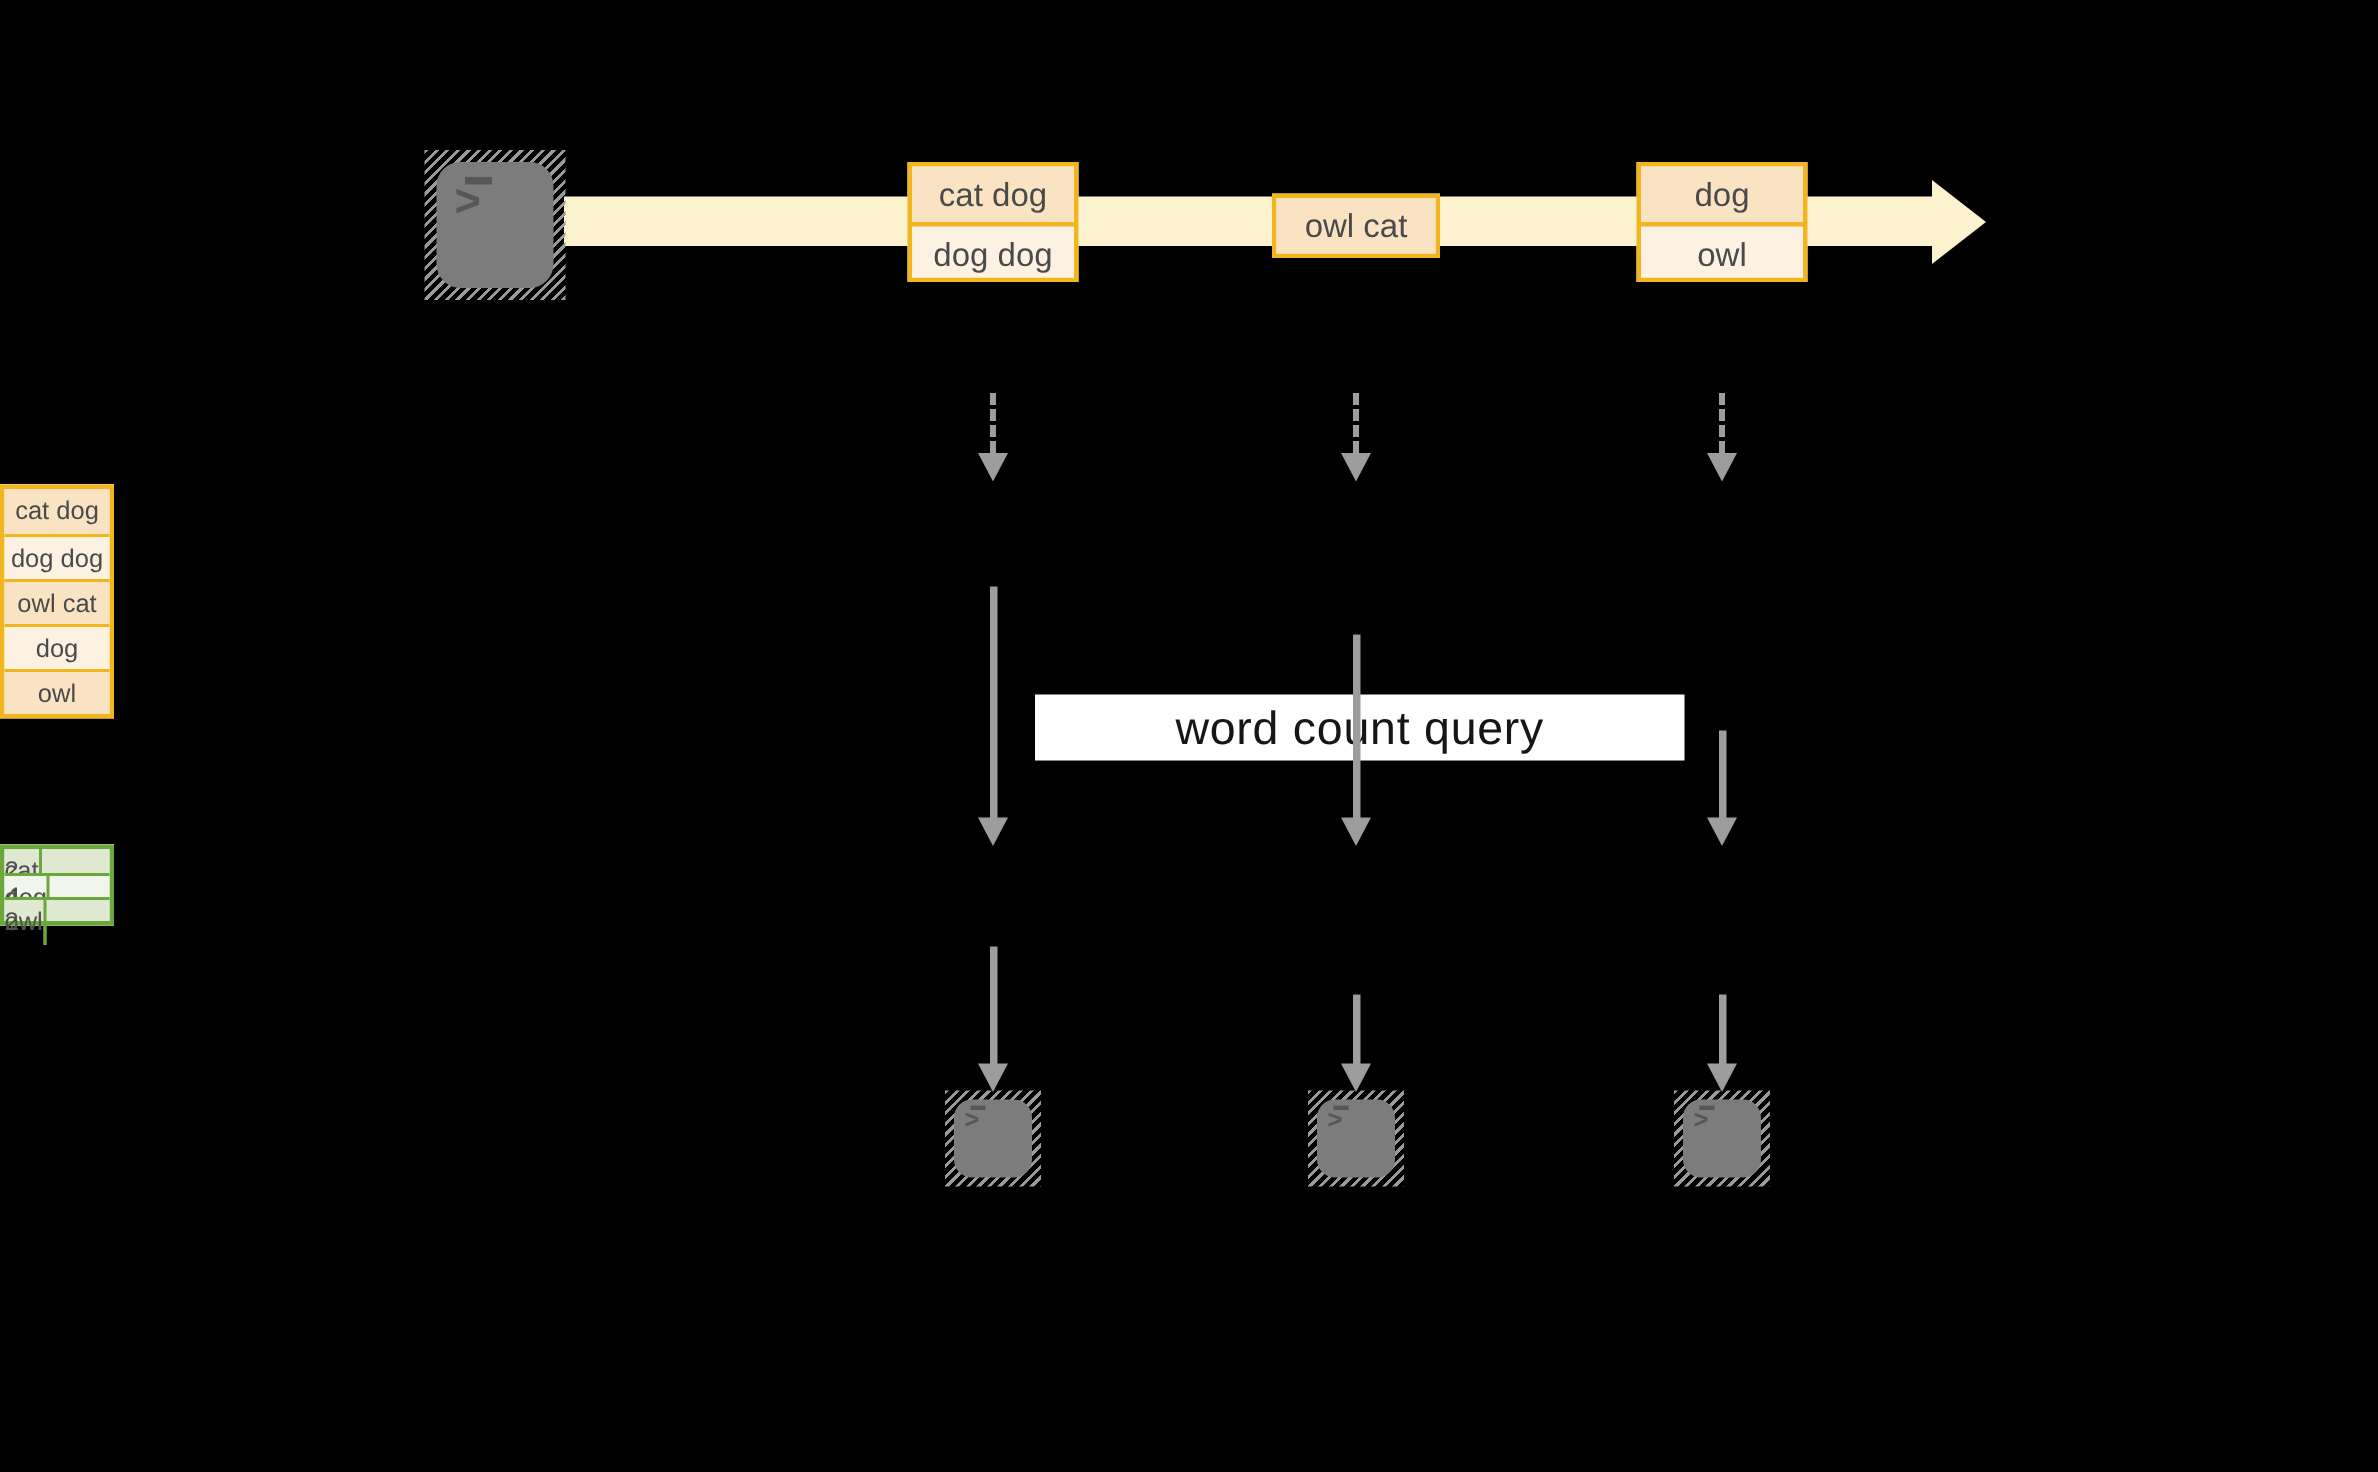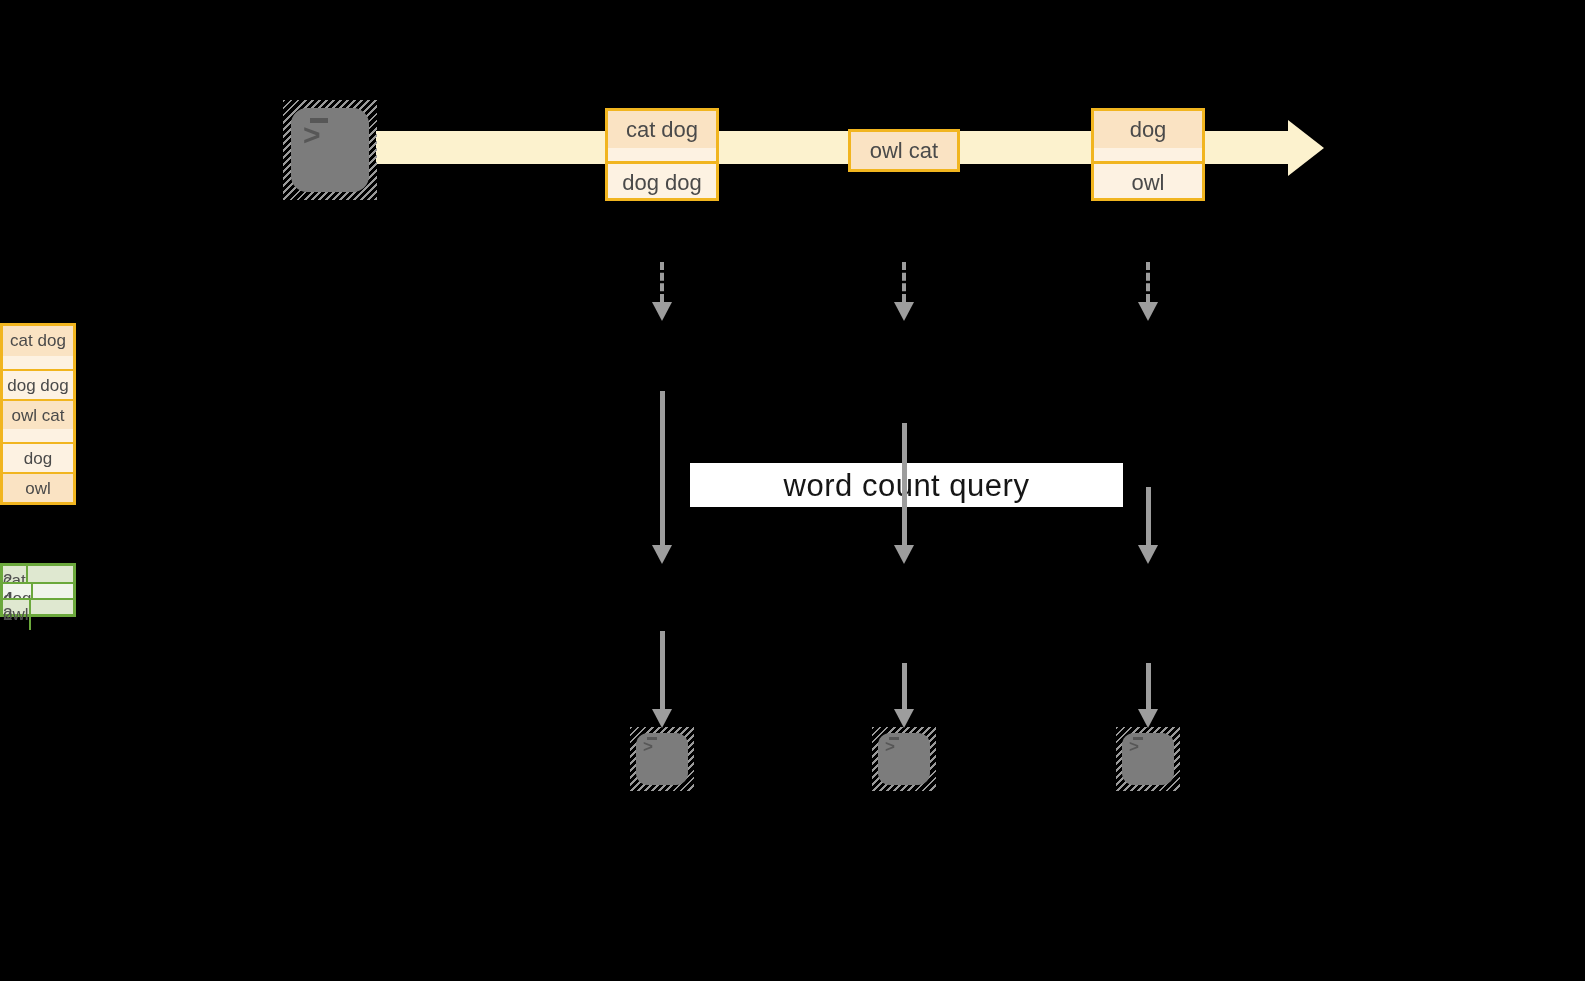--- a/index.html
+++ b/index.html
@@ -87,21 +87,21 @@
 
   
   .rtable{top:563px;width:76px;left:calc(var(--cx) - 38px);
     border:3px solid var(--green_border);z-index:5;background:var(--green_cell_light);}
   .grow{position:relative;display:flex;height:16px;}
   .grow + .grow{border-top:2px solid var(--green_border);}
   .gword{flex:0 0 43px;text-align:center;line-height:30px;font-size:17px;color:#4F4F4F;
     border-right:2px solid var(--green_border);}
   .gcount{flex:1;text-align:center;line-height:30px;font-size:17px;color:#4F4F4F;}
 
-  .fill-a{background:var(--row_peach);} .fill-b{background:var(--row_cream);margin-top:13px;}
+  .fill-a{background:var(--row_peach);} .fill-b{background:var(--row_cream);}
   .gfill-a{background:var(--green_cell_dark);} .gfill-b{background:var(--green_cell_light);}
 </style>
 </head>
 <body>
 
 <div class="canvas">
 
   <div class="band"></div>
   <div class="band-head"></div>
 

